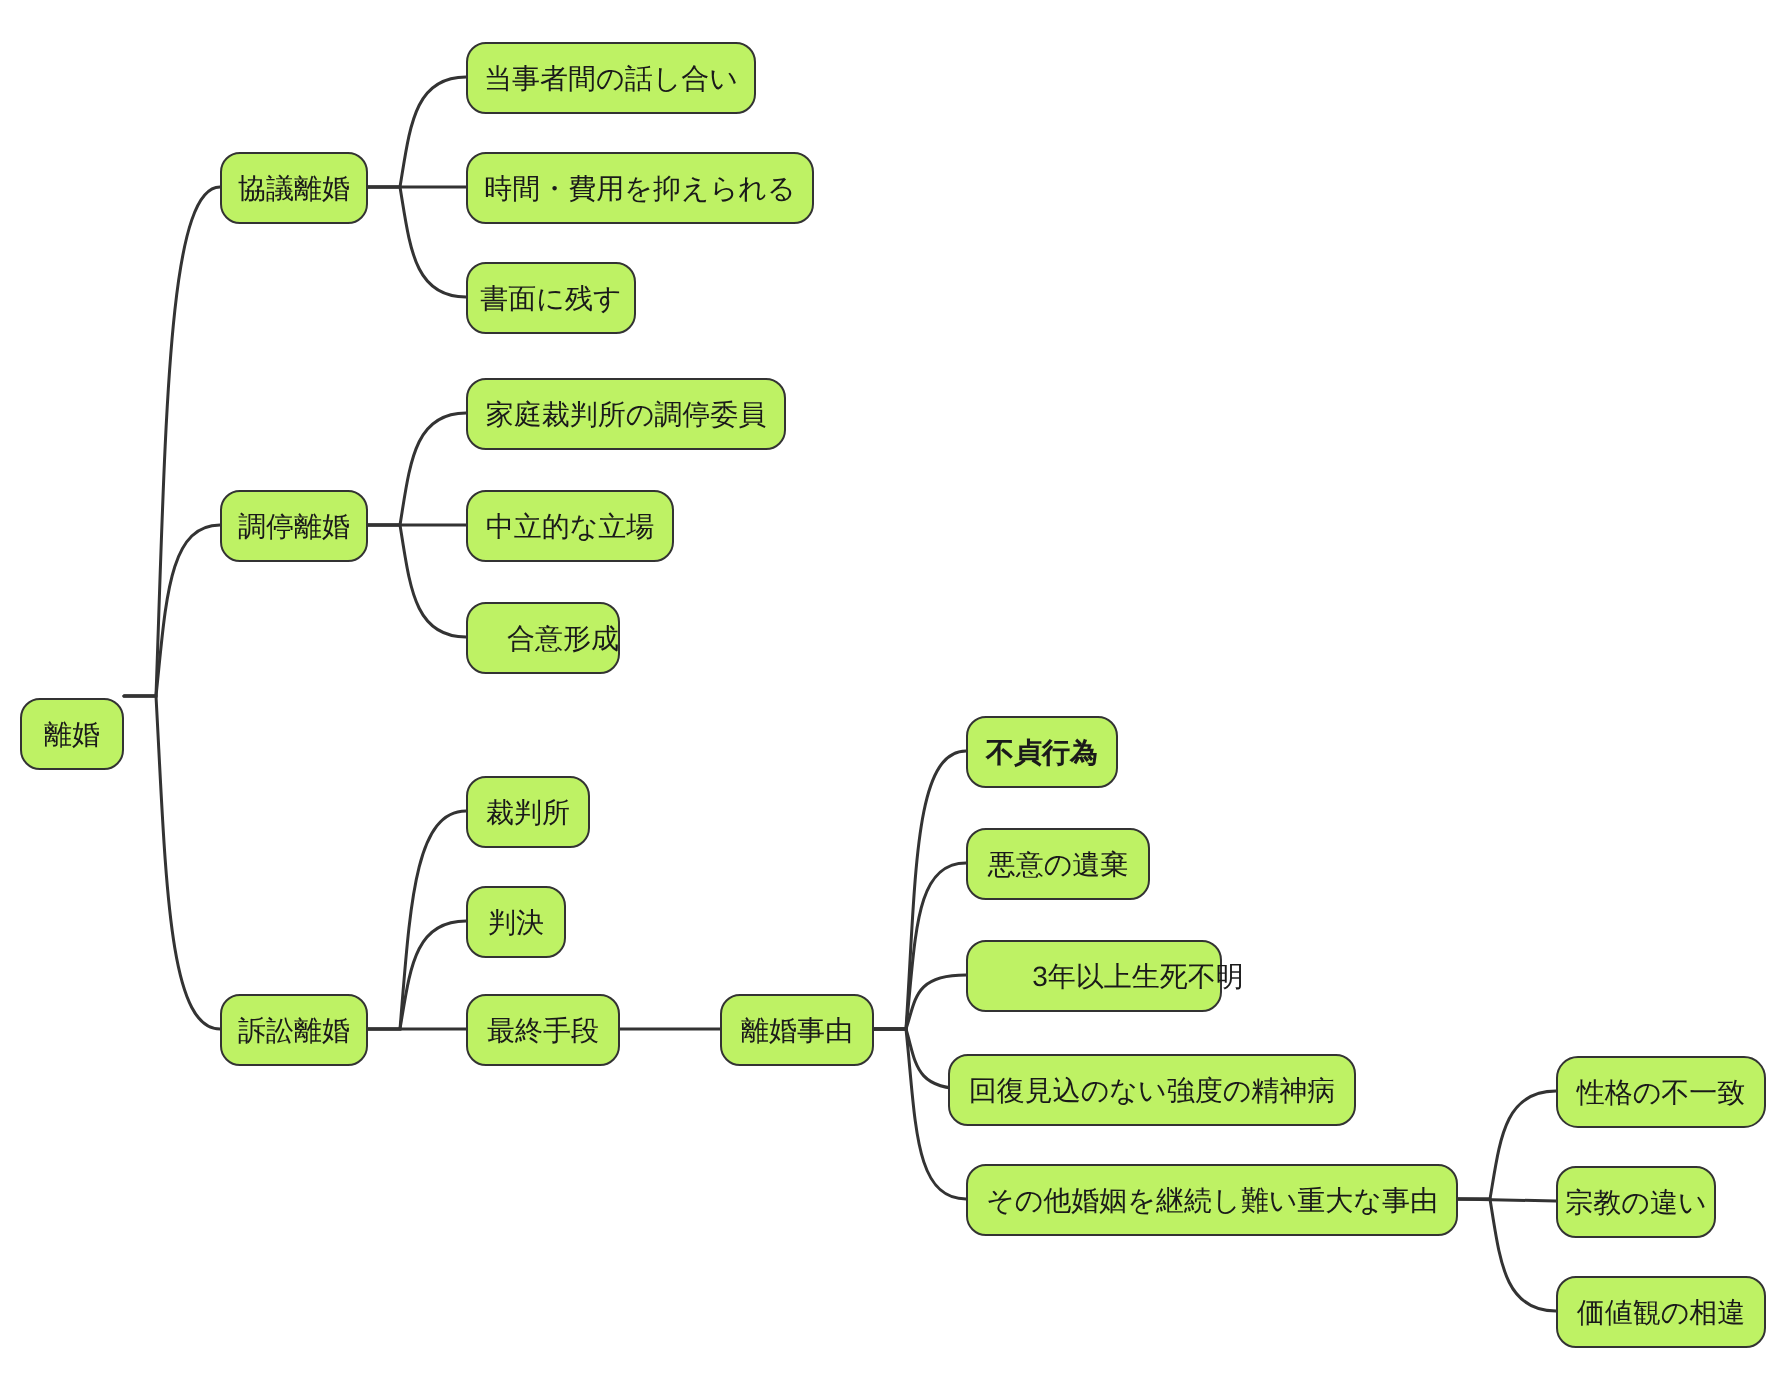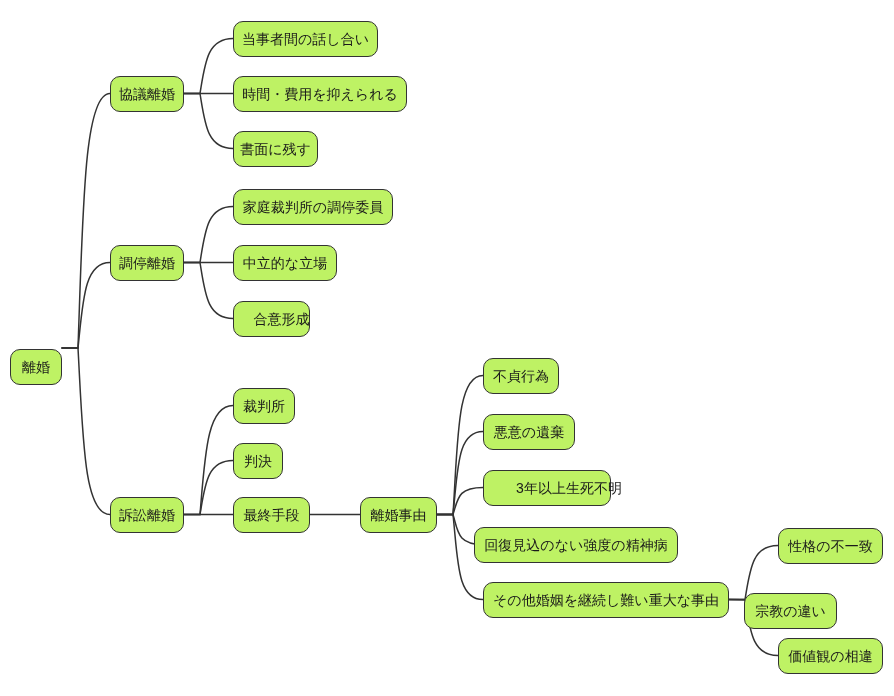--- a/index.html
+++ b/index.html
@@ -83,23 +83,23 @@
   <div class="node" style="left:233px; top:189px; width:160px;">家庭裁判所の調停委員</div>
   <div class="node" style="left:233px; top:245px; width:104px;">中立的な立場</div>
   <div class="node" style="left:233px; top:301px; width:77px;padding-left:20px;">合意形成</div>
 
   <div class="node" style="left:110px; top:497px; width:74px;">訴訟離婚</div>
   <div class="node" style="left:233px; top:388px; width:62px;">裁判所</div>
   <div class="node" style="left:233px; top:443px; width:50px;">判決</div>
   <div class="node" style="left:233px; top:497px; width:77px;">最終手段</div>
 
   <div class="node" style="left:360px; top:497px; width:77px;">離婚事由</div>
-  <div class="node" style="left:483px; top:358px; width:76px;">不貞行為</div>
+  <div class="node" style="left:483px; top:358px; width:76px;font-weight:bold;">不貞行為</div>
   <div class="node" style="left:483px; top:414px; width:92px;">悪意の遺棄</div>
   <div class="node" style="left:483px; top:470px; width:128px;padding-left:44px;">3年以上生死不明</div>
   <div class="node" style="left:474px; top:527px; width:204px;">回復見込のない強度の精神病</div>
   <div class="node" style="left:483px; top:582px; width:246px;">その他婚姻を継続し難い重大な事由</div>
 
-  <div class="node" style="left:778px; top:528px; width:105px;">性格の不一致</div>
-  <div class="node" style="left:744px; top:583px; width:93px;margin-top:10px;">宗教の違い</div>
+  <div class="node" style="left:778px; top:528px; width:105px;border-radius:11px;">性格の不一致</div>
+  <div class="node" style="left:778px; top:583px; width:80px;">宗教の違い</div>
   <div class="node" style="left:778px; top:638px; width:105px;">価値観の相違</div>
 
 </div>
 
 </body></html>

